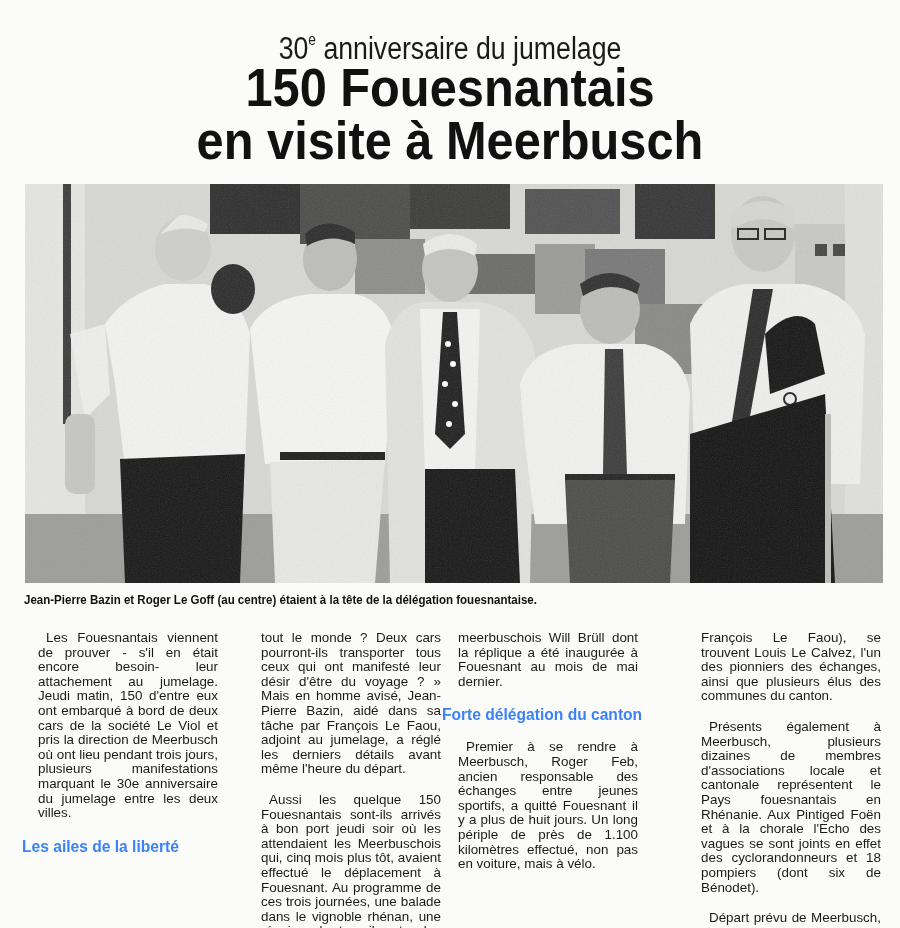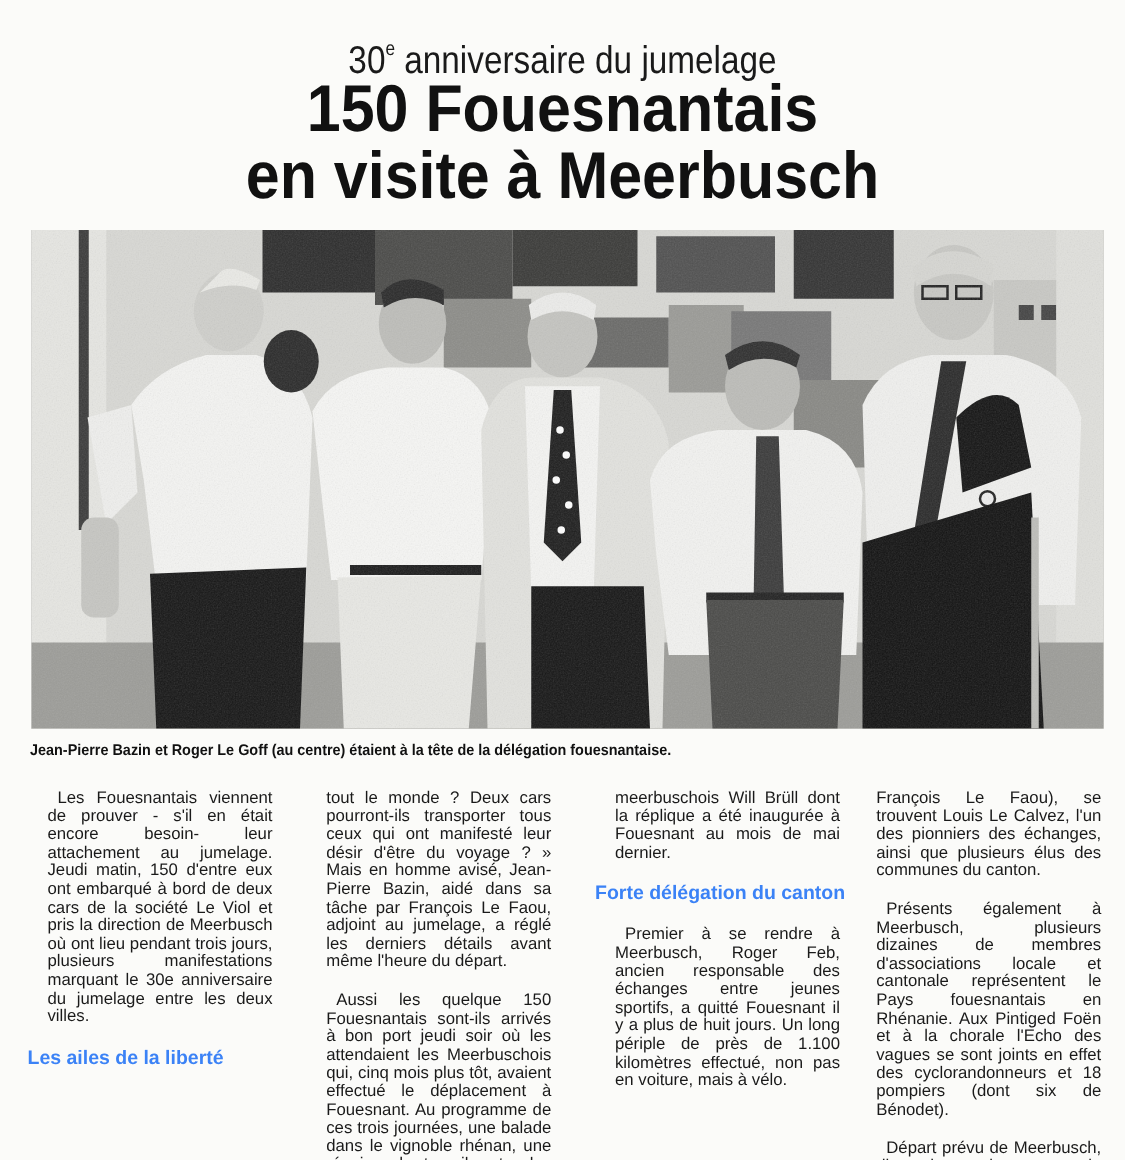--- a/index.html
+++ b/index.html
@@ -38,21 +38,21 @@
     font-family: "Liberation Sans", sans-serif; font-size: 13.4px; line-height: 14.6px;
     color: #1a1a1a; text-align: justify; hyphens: manual;
   }
   .col p { margin: 16px; text-indent: 8px; }
   .col p.cont { text-indent: 0; }
   .col h3 {
     margin: 6px 0 4px 0; font-size: 15.6px; line-height: 19px; font-weight: bold; color: #3b82f6; text-align: left;
   }
   .c1 { left: 22px; }
   .c2 { left: 245px; }
-  .c3 { left: 476px; }
+  .c3 { left: 442px; }
   .c4 { left: 685px; }
 </style>
 </head>
 <body>
 
 <div class="kicker"><span>30</span><sup>e</sup><span> anniversaire du jumelage</span></div>
 
 <div class="headline h1">150 Fouesnantais</div>
 <div class="headline h2">en visite à Meerbusch</div>
 

